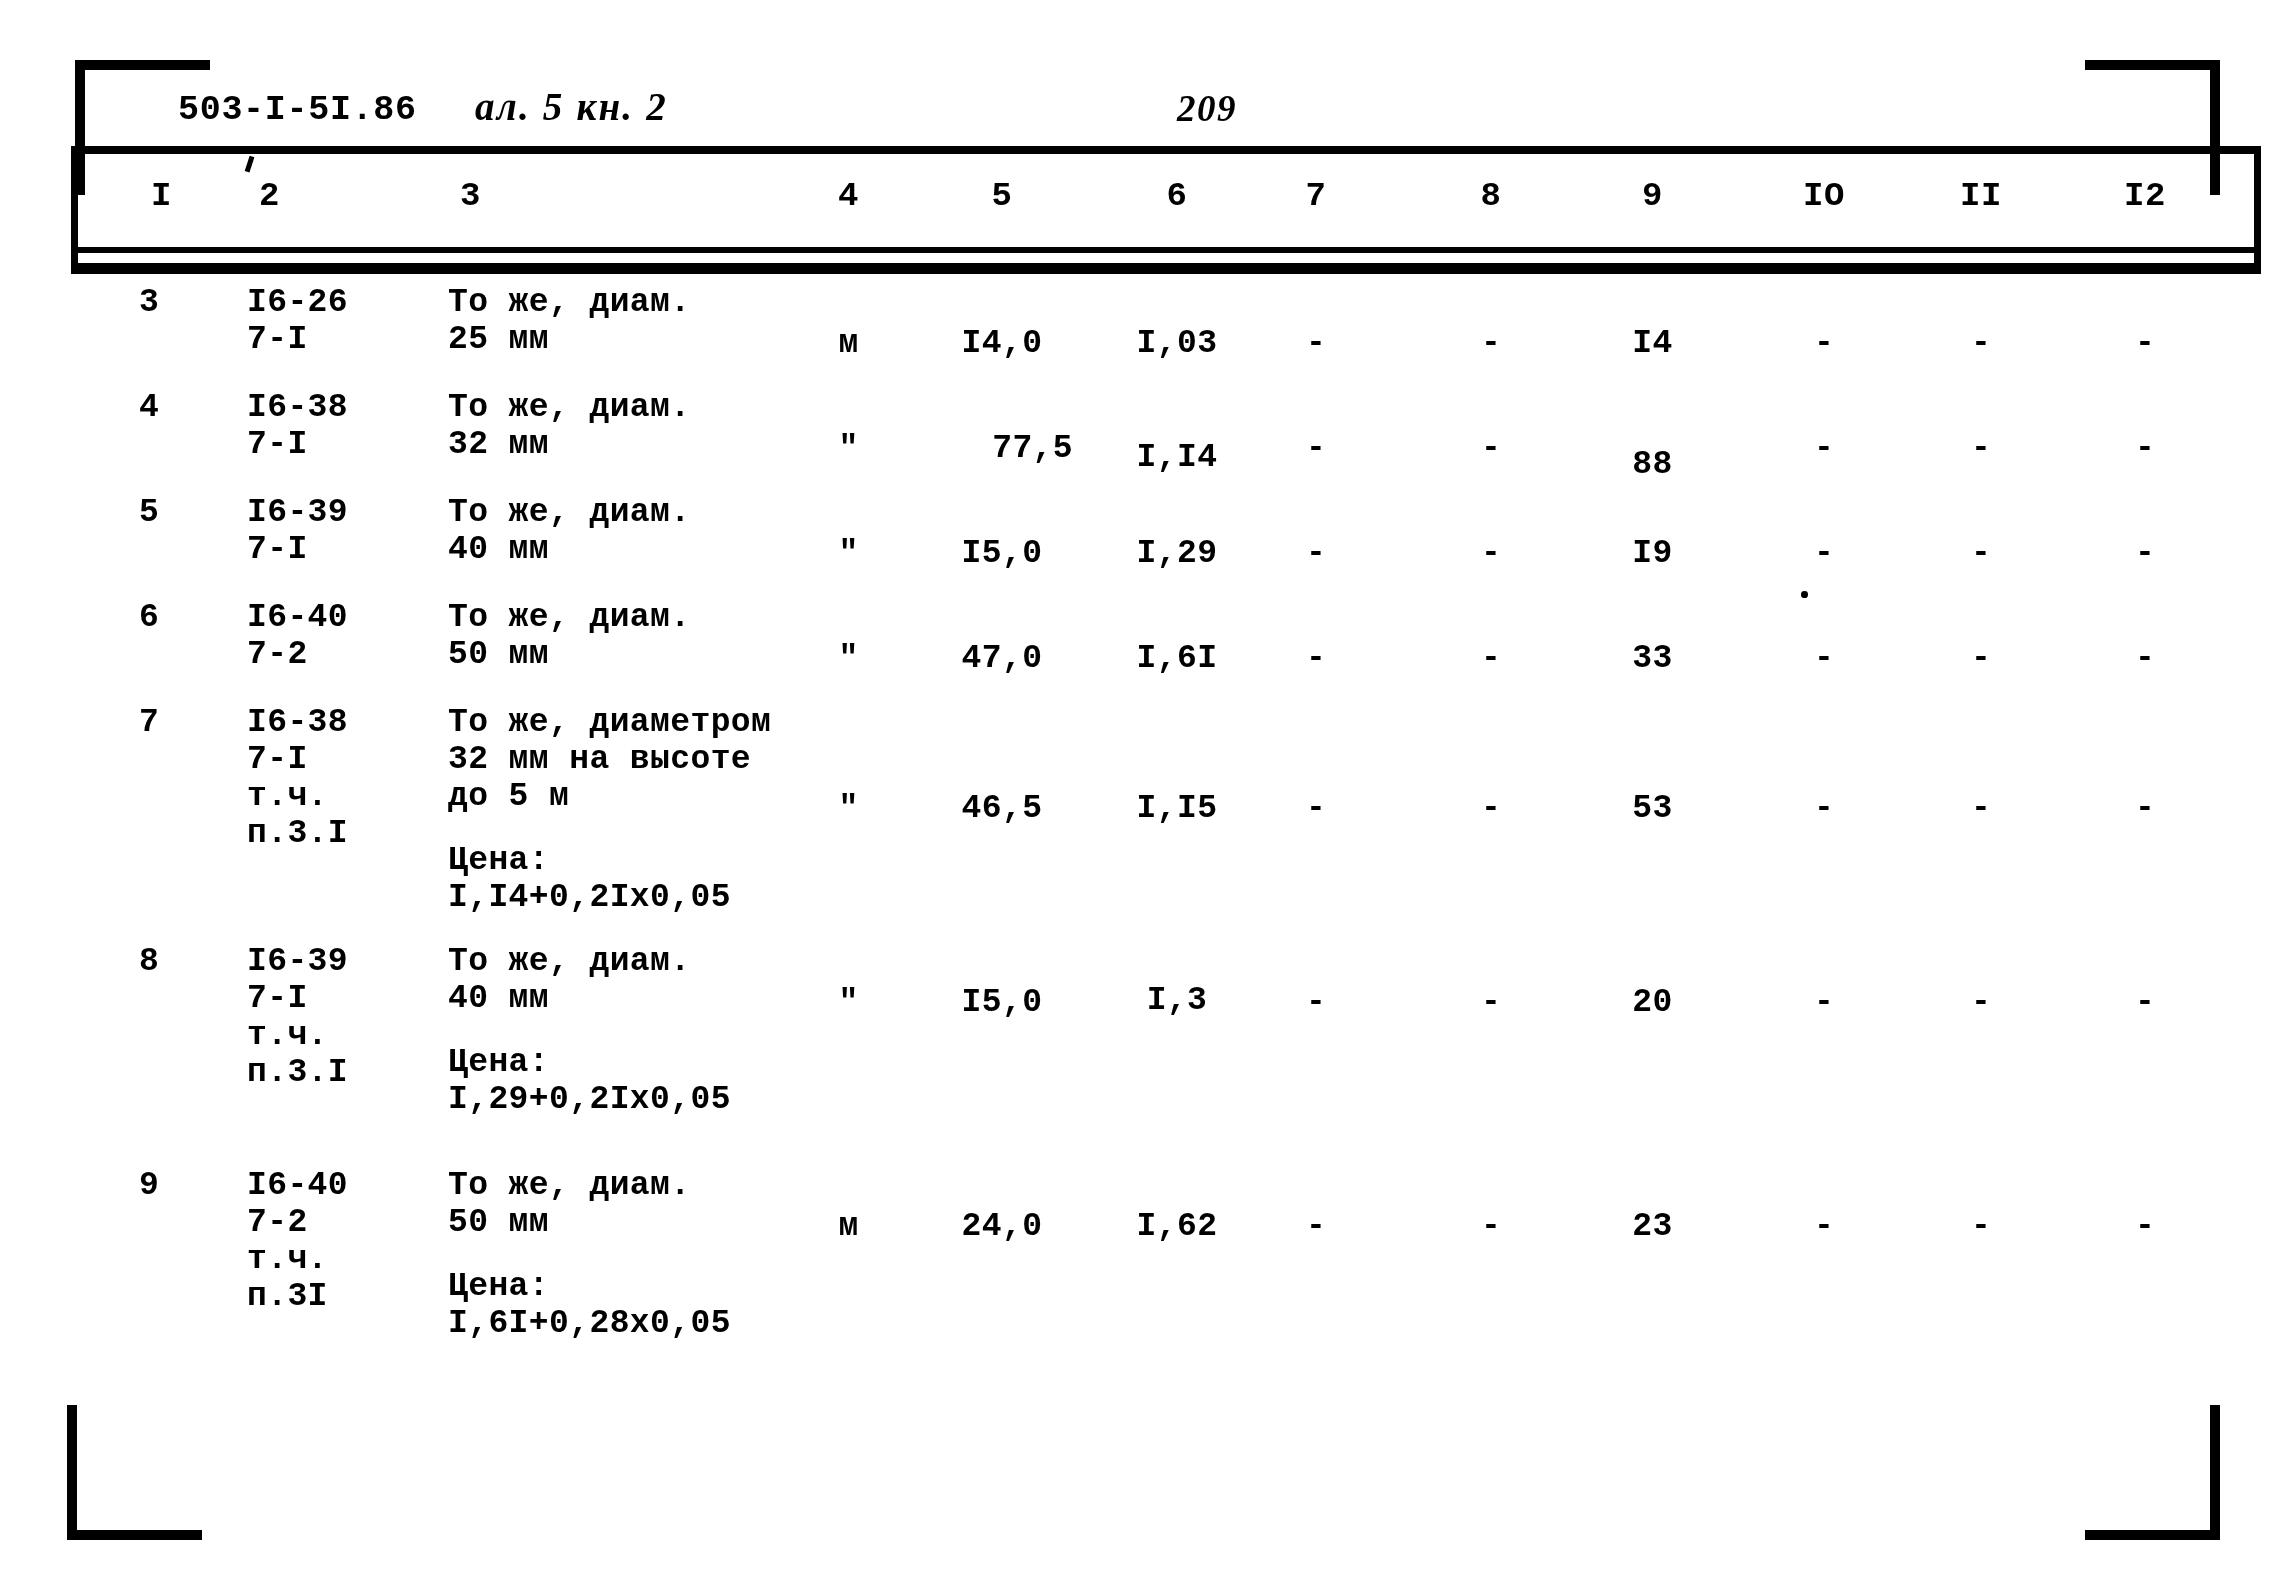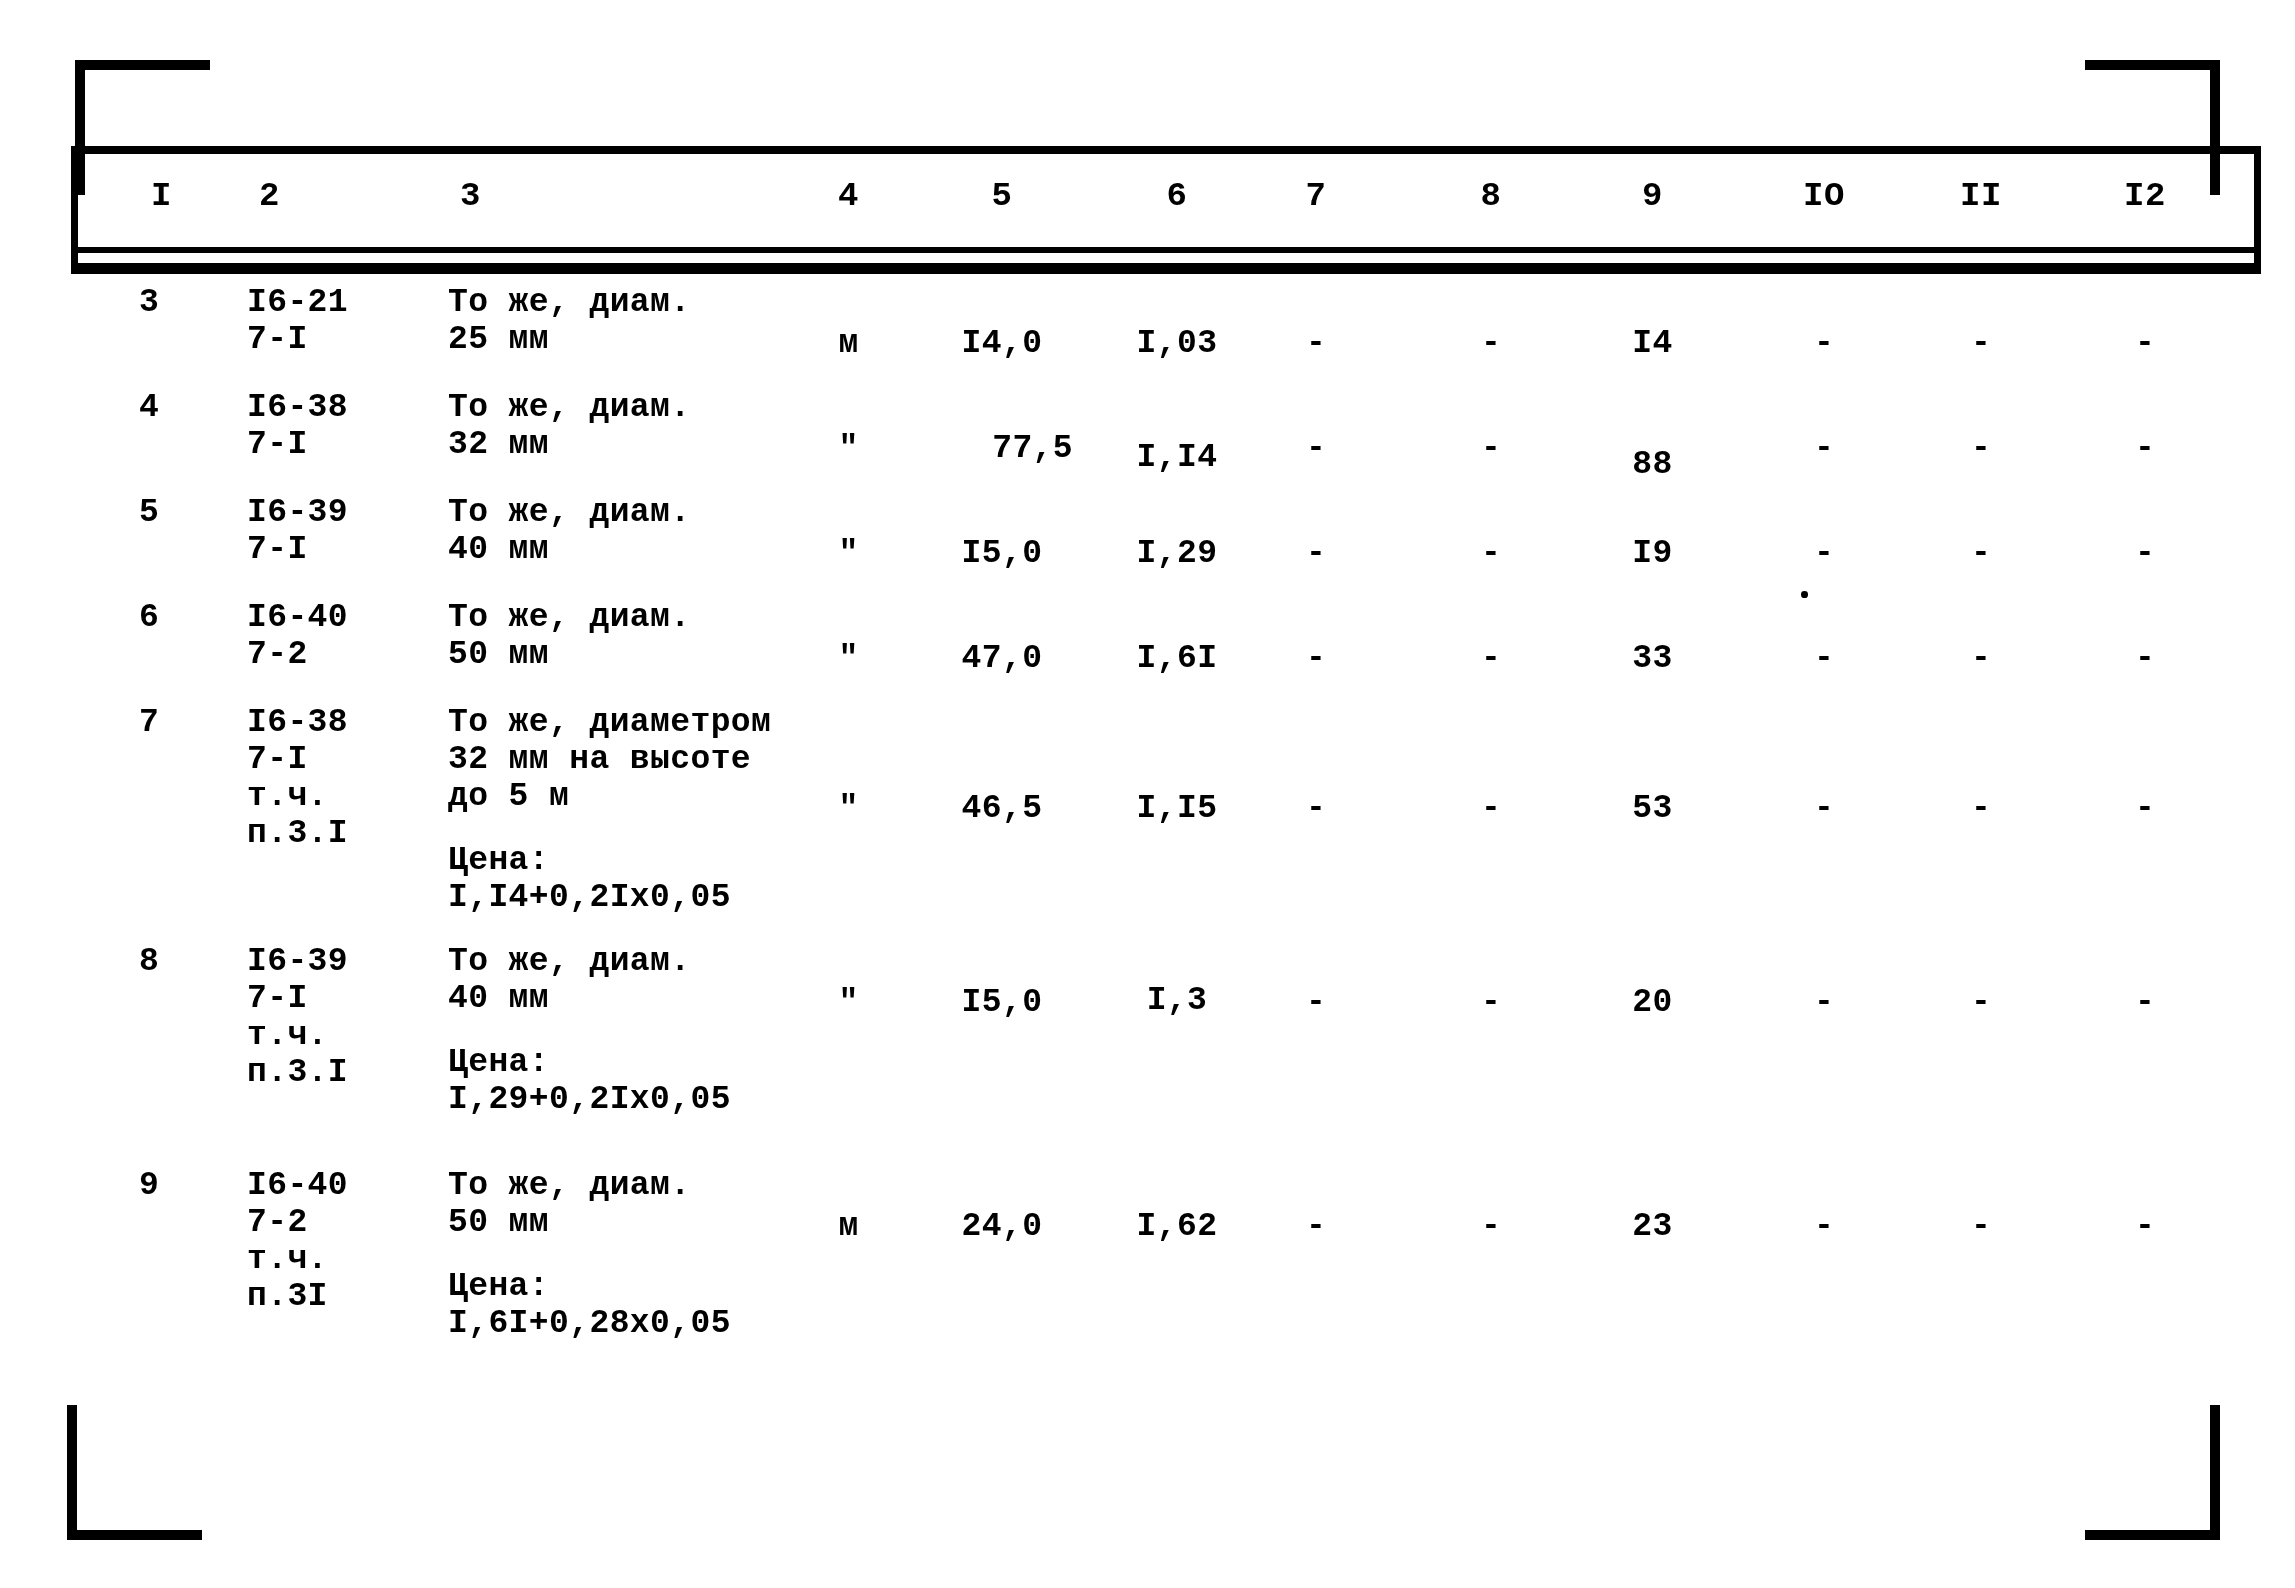--- a/index.html
+++ b/index.html
@@ -188,20 +188,26 @@
   </div>
   <div class="crop crop-bl">
     <div class="h"></div>
       <div class="v"></div>
   </div>
   <div class="crop crop-br">
     <div class="h"></div>
       <div class="v"></div>
   </div>
 
+  <div class="doc-header">
+    <div class="tick-mark"></div>
+    <div class="doc-code">503-I-5I.86</div>
+    <div class="handwriting">ал. 5 кн. 2</div>
+    <div class="page-no">209</div>
+  </div>
 
   <div class="rule rule-top"></div>
   <div class="rule frame-left"></div>
   <div class="rule frame-right"></div>
   <div class="rule rule-mid"></div>
   <div class="rule rule-thick"></div>
 
   <div class="colnum-row">
       <div class="colnum" style="left: 139px; width: 45px;">I</div>
       <div class="colnum" style="left: 247px; width: 45px;">2</div>
@@ -213,21 +219,21 @@
       <div class="colnum" style="left: 1446px; width: 90px;">8</div>
       <div class="colnum" style="left: 1600px; width: 105px;">9</div>
       <div class="colnum" style="left: 1779px; width: 90px;">IO</div>
       <div class="colnum" style="left: 1936px; width: 90px;">II</div>
       <div class="colnum" style="left: 2100px; width: 90px;">I2</div>
     </div>
 
   <div class="rows">
       <div class="row" style="height: 105px;">
         <div class="cell c1" style="top: 0px;">3</div>
-        <div class="cell c2" style="top: 0px;">I6-21
+        <div class="cell c2" style="top: 0px;">I6-26
 7-I</div>
         <div class="cell c3" style="top: 0px;">То же, диам.
 25 мм</div>
         <div class="cell c4" style="top: 41px;">м</div>
         <div class="cell c5" style="top: 41px;">I4,0</div>
         <div class="cell c6" style="top: 41px;">I,03</div>
         <div class="cell c7" style="top: 41px;">-</div>
         <div class="cell c8" style="top: 41px;">-</div>
         <div class="cell c9" style="top: 41px;">I4</div>
         <div class="cell c10" style="top: 41px;">-</div>

